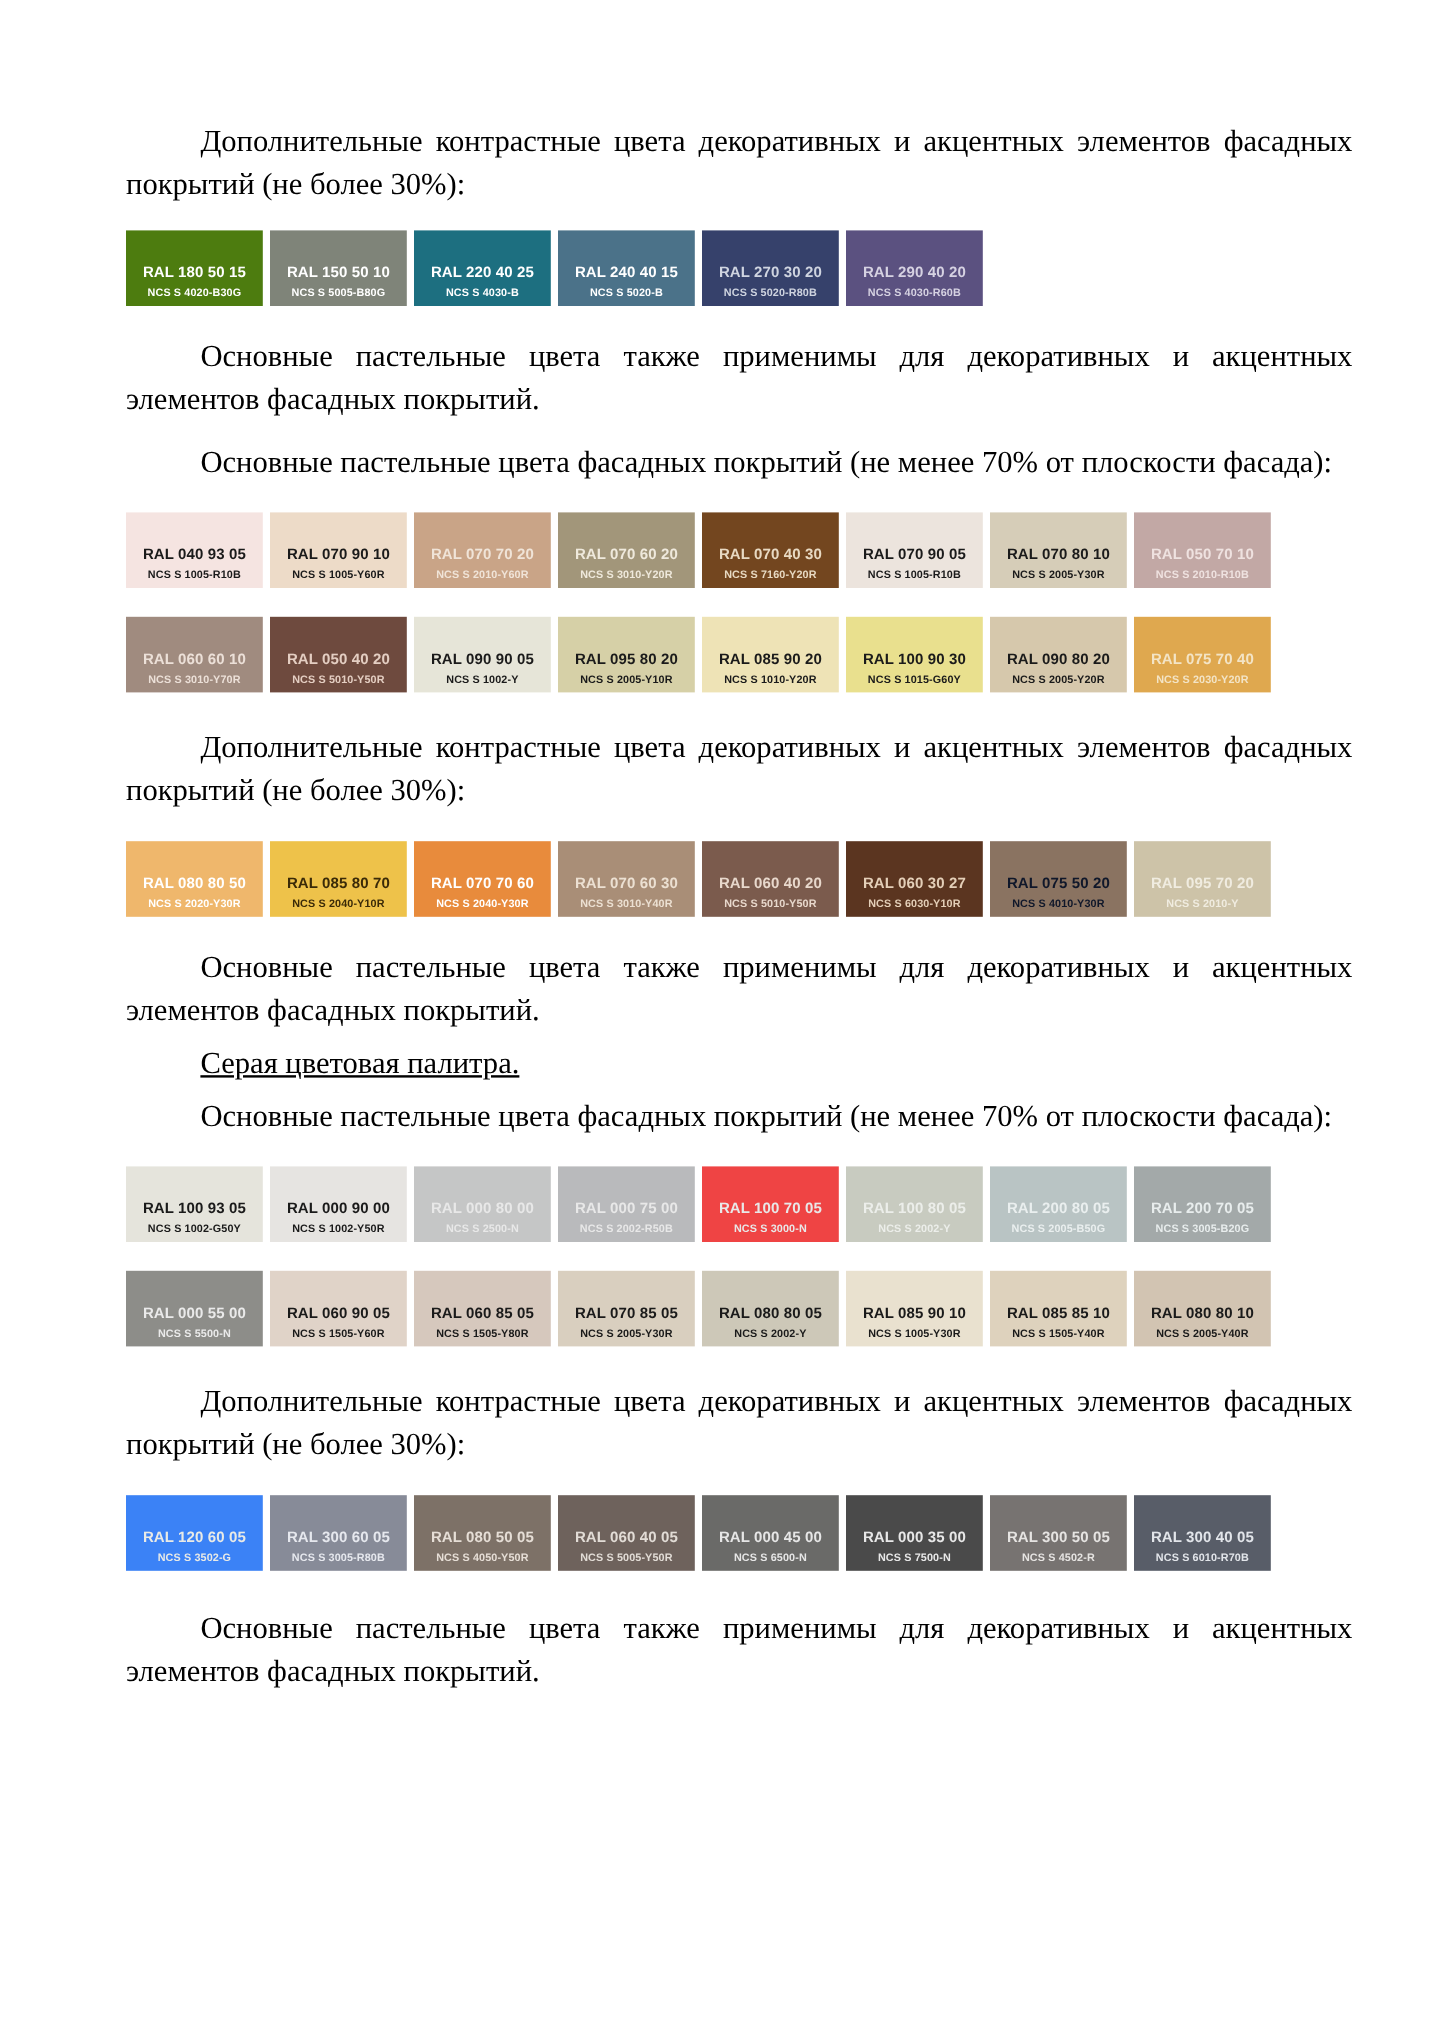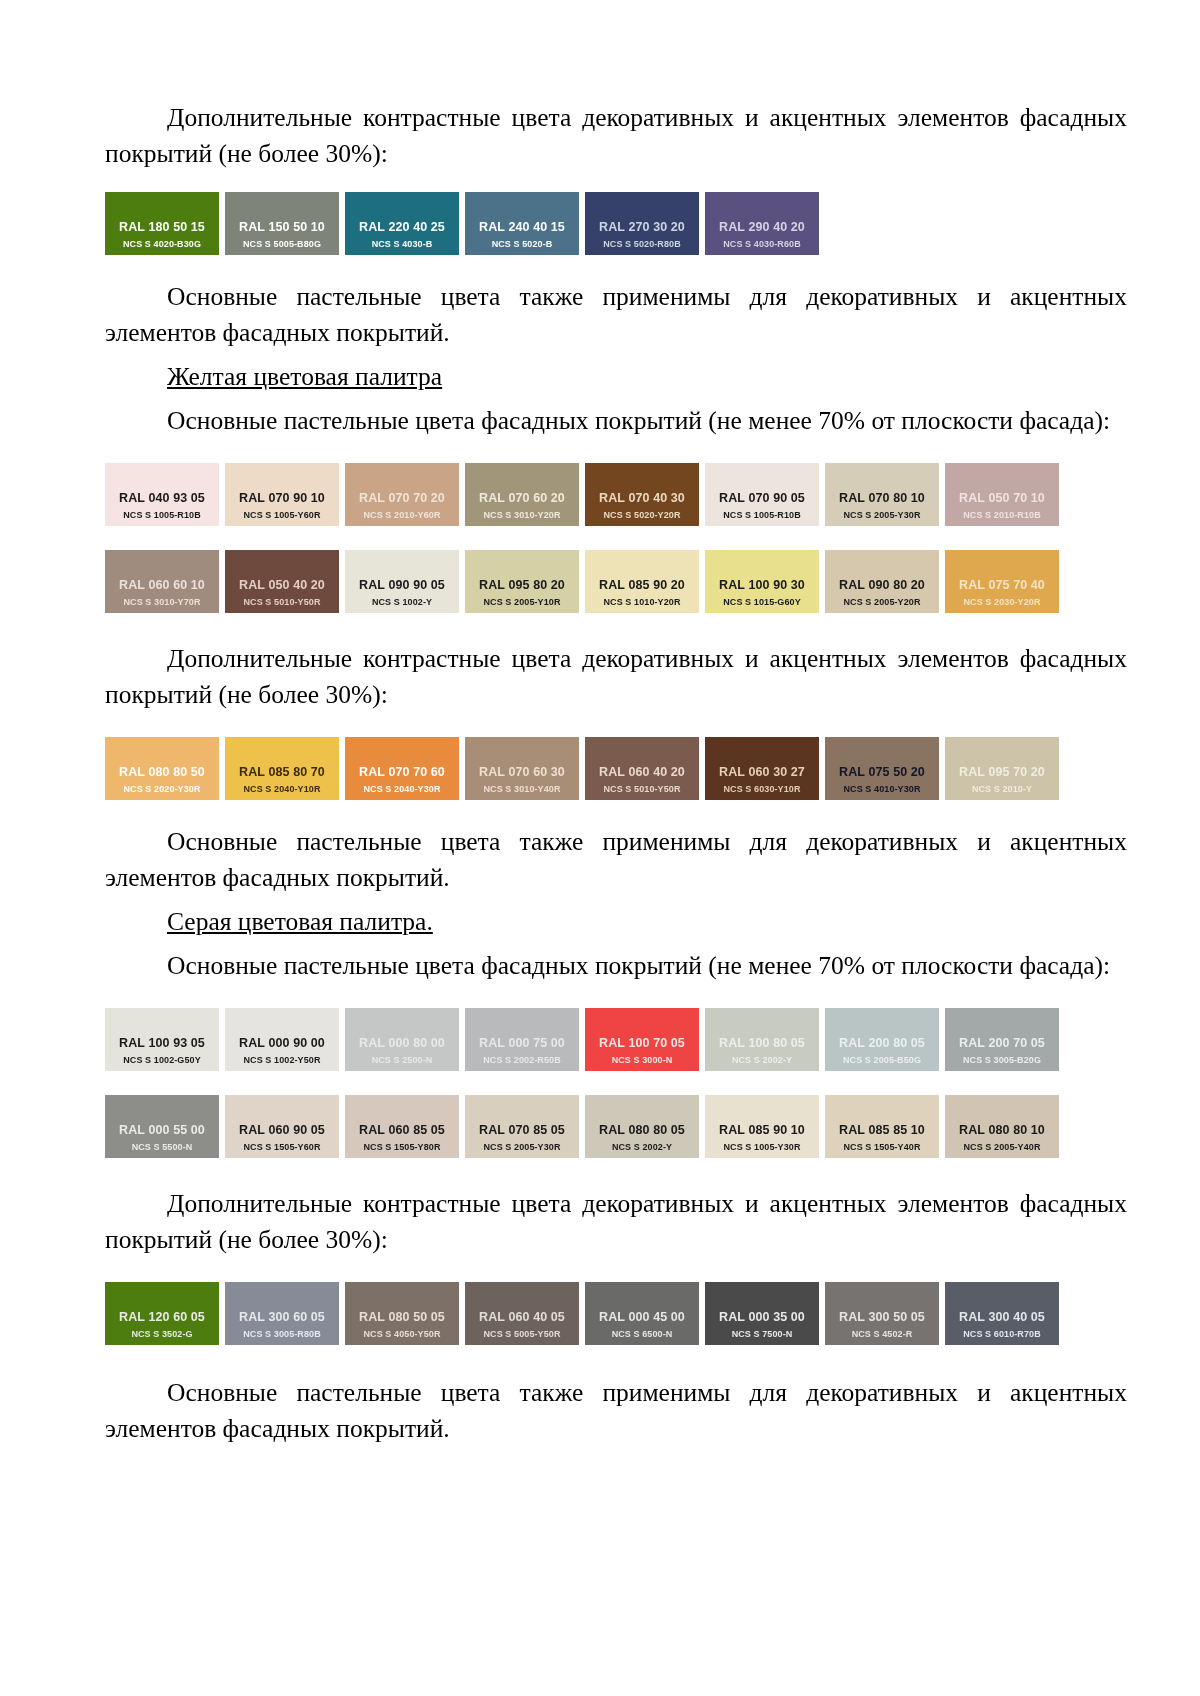--- a/index.html
+++ b/index.html
@@ -113,23 +113,20 @@
       <div class="ncs">NCS S 4030-R60B</div>
     </div>
   </div>
 
   <div class="sp-24"></div>
 
   <p class="para">Основные пастельные цвета также применимы для декоративных и акцентных элементов фасадных покрытий.</p>
 
   <div class="sp-8"></div>
 
-  <div class="heading-underline">
-    <span class="u">Желтая цветовая палитра</span>
-  </div>
 
   <div class="sp-8"></div>
 
   <p class="para">Основные пастельные цвета фасадных покрытий (не менее 70% от плоскости фасада):</p>
 
   <div class="sp-24"></div>
 
   <div class="swatch-row gap6">
     <div class="swatch" style="background: rgb(245, 228, 225); color: rgb(26, 26, 26);">
       <div class="ral">RAL 040 93 05</div>
@@ -142,21 +139,21 @@
     <div class="swatch" style="background: rgb(201, 164, 135); color: rgb(240, 228, 216);">
       <div class="ral">RAL 070 70 20</div>
       <div class="ncs">NCS S 2010-Y60R</div>
     </div>
     <div class="swatch" style="background: rgb(162, 150, 122); color: rgb(239, 233, 220);">
       <div class="ral">RAL 070 60 20</div>
       <div class="ncs">NCS S 3010-Y20R</div>
     </div>
     <div class="swatch" style="background: rgb(115, 70, 31); color: rgb(232, 217, 194);">
       <div class="ral">RAL 070 40 30</div>
-      <div class="ncs">NCS S 5020-Y20R</div>
+      <div class="ncs">NCS S 7160-Y20R</div>
     </div>
     <div class="swatch" style="background: rgb(236, 228, 221); color: rgb(26, 26, 26);">
       <div class="ral">RAL 070 90 05</div>
       <div class="ncs">NCS S 1005-R10B</div>
     </div>
     <div class="swatch" style="background: rgb(214, 205, 184); color: rgb(26, 26, 26);">
       <div class="ral">RAL 070 80 10</div>
       <div class="ncs">NCS S 2005-Y30R</div>
     </div>
     <div class="swatch" style="background: rgb(194, 168, 165); color: rgb(239, 226, 224);">
@@ -331,21 +328,21 @@
     </div>
   </div>
 
   <div class="sp-28"></div>
 
   <p class="para">Дополнительные контрастные цвета декоративных и акцентных элементов фасадных покрытий (не более 30%):</p>
 
   <div class="sp-24"></div>
 
   <div class="swatch-row gap6">
-    <div class="swatch" style="background: #4d7c0f; color: rgb(233, 234, 230);">
+    <div class="swatch" style="background: #3b82f6; color: rgb(233, 234, 230);">
       <div class="ral">RAL 120 60 05</div>
       <div class="ncs">NCS S 3502-G</div>
     </div>
     <div class="swatch" style="background: rgb(135, 139, 152); color: rgb(230, 232, 238); justify-content: flex-end;">
       <div class="ral">RAL 300 60 05</div>
       <div class="ncs">NCS S 3005-R80B</div>
     </div>
     <div class="swatch" style="background: rgb(125, 113, 103); color: rgb(230, 222, 214);">
       <div class="ral">RAL 080 50 05</div>
       <div class="ncs">NCS S 4050-Y50R</div>

